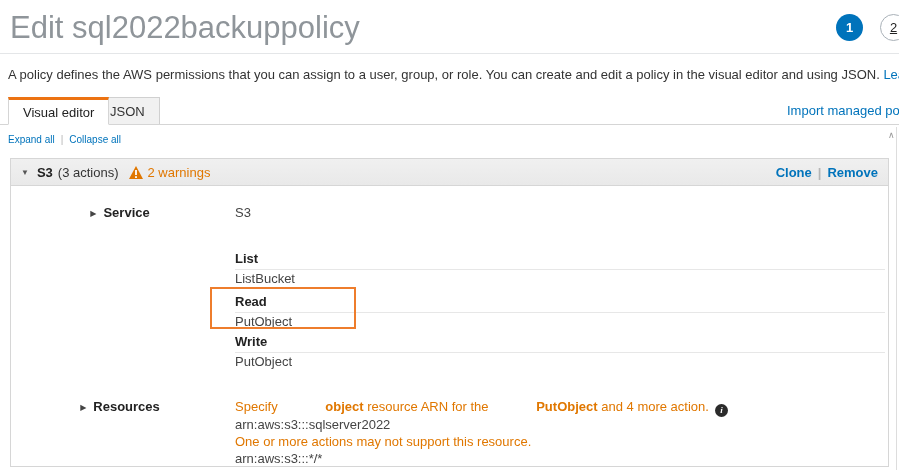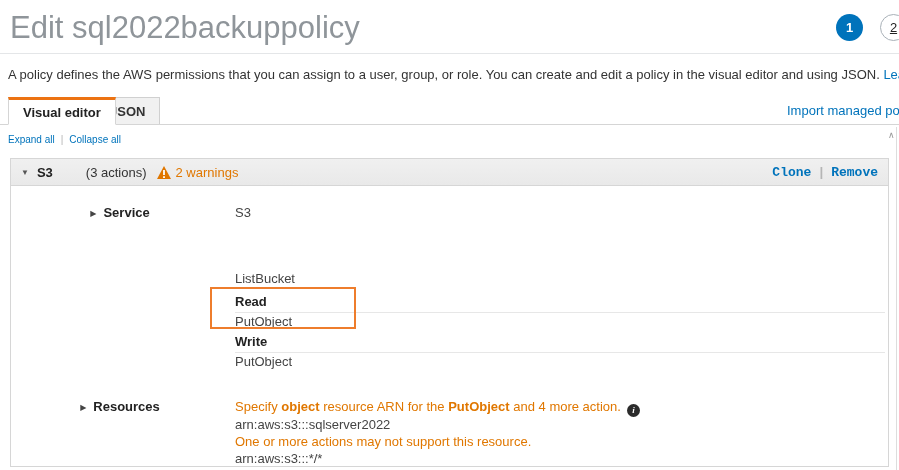--- a/index.html
+++ b/index.html
@@ -18,21 +18,21 @@
   .step-1 { left:836px; background:#0073bb; color:#fff; font-weight:700; }
   .step-2 { left:880px; background:#fff; border:1px solid #a9b1b8; color:#222; }
   .step-2 span { text-decoration:underline; cursor:pointer; }
 
   
   .intro { left:8px; top:67px; width:880px; font-size:13px; color:#333; white-space:nowrap; }
   a.link { color:#0073bb; text-decoration:none; cursor:pointer; }
 
   
   .tabbar-line { left:0; top:124px; width:899px; height:1px; background:#d5d5d5; }
-  .tab { top:97px; height:28px; font-size:13px; font-weight:700; padding:0 14px;
+  .tab { top:97px; height:28px; font-size:13px; font-weight:400; padding:0 14px;
     display:flex; align-items:center; cursor:pointer; }
   .tab-visual { left:8px; background:#fff; border:1px solid #d5d5d5; border-top:3px solid #ec7211;
     border-bottom:1px solid #fff; color:#222; z-index:2; }
   .tab-json { left:95px; height:27px; background:#f1f1f1; border:1px solid #d0d0d0;
     border-bottom:none; color:#333; }
   .import-link { left:787px; top:103px; font-size:13px; font-weight:400; white-space:nowrap; }
 
   
   .expand-row { left:8px; top:134px; font-size:10px; }
   .sep { color:#b5b5b5; margin:0 6px; }
@@ -42,33 +42,33 @@
   .scroll-caret { left:888px; top:130px; font-size:9px; color:#999; }
 
   
   .panel { left:10px; top:158px; width:879px; height:309px; background:#fff;
     border:1px solid #d6d6d6; }
   .panel-header { position:absolute; left:0; top:0; width:100%; height:27px;
     background:linear-gradient(#f0f0f0,#e9e9e9); border-bottom:1px solid #d6d6d6;
     display:flex; align-items:center; padding:0 10px; font-size:13px; }
   .hdr-caret { font-size:8px; color:#555; margin-right:8px; }
   .hdr-service { font-weight:700; color:#222; margin-right:5px; }
-  .hdr-count { color:#333; margin-right:10px;margin-left:28px; }
+  .hdr-count { color:#333; margin-right:10px; }
   .warn-icon { margin-right:5px; display:inline-flex; }
   .hdr-warnings { color:#e07700; }
-  .hdr-right { margin-left:auto; display:flex; font-weight:700;font-family:Liberation Mono, monospace; }
+  .hdr-right { margin-left:auto; display:flex; font-weight:700; }
 
   .row-label { left:2px; width:214px; text-align:center; font-size:13px; color:#222; }
   .row-label .tri { font-size:8px; color:#444; margin-right:7px; vertical-align:1px; }
   .row-label b { font-weight:700; }
   .val { left:224px; font-size:13px; color:#444; }
   .group-row { left:224px; width:650px; font-size:13px; font-weight:700; color:#222;
     padding-bottom:3px; border-bottom:1px solid #e7e7e7; }
   .warn-text { color:#e07700; }
-  .warn-text b { font-weight:700; }
+  .warn-text b { font-weight:700;margin-left:44px; }
   .info-icon { display:inline-block; width:13px; height:13px; border-radius:50%;
     background:#2b2b2b; color:#fff; font-size:9px; font-weight:700; font-style:italic;
     line-height:13px; text-align:center; margin-left:6px; vertical-align:-2px;
     font-family:"Liberation Serif", serif; }
 
   .annotation-box { left:199px; top:128px; width:146px; height:42px;
     border:2px solid #ee7d2c; z-index:3; }
 </style>
 </head>
 <body>
@@ -115,20 +115,21 @@
       <a class="link">Clone</a>
         <span class="sep">|</span>
         <a class="link">Remove</a>
     </span>
   </div>
 
   <div class="abs row-label" style="top:46px"><span class="tri">▶</span><b>Service</b></div>
   <div class="abs val" style="top:46px">S3</div>
 
 
+  <div class="abs group-row" style="top:92px">List</div>
   <div class="abs val" style="top:112px">ListBucket</div>
   <div class="abs group-row" style="top:135px">Read</div>
   <div class="abs val" style="top:155px">PutObject</div>
   <div class="abs group-row" style="top:175px">Write</div>
   <div class="abs val" style="top:195px">PutObject</div>
 
   <div class="abs annotation-box"></div>
 
   <div class="abs row-label" style="top:240px"><span class="tri">▶</span><b>Resources</b></div>
 

